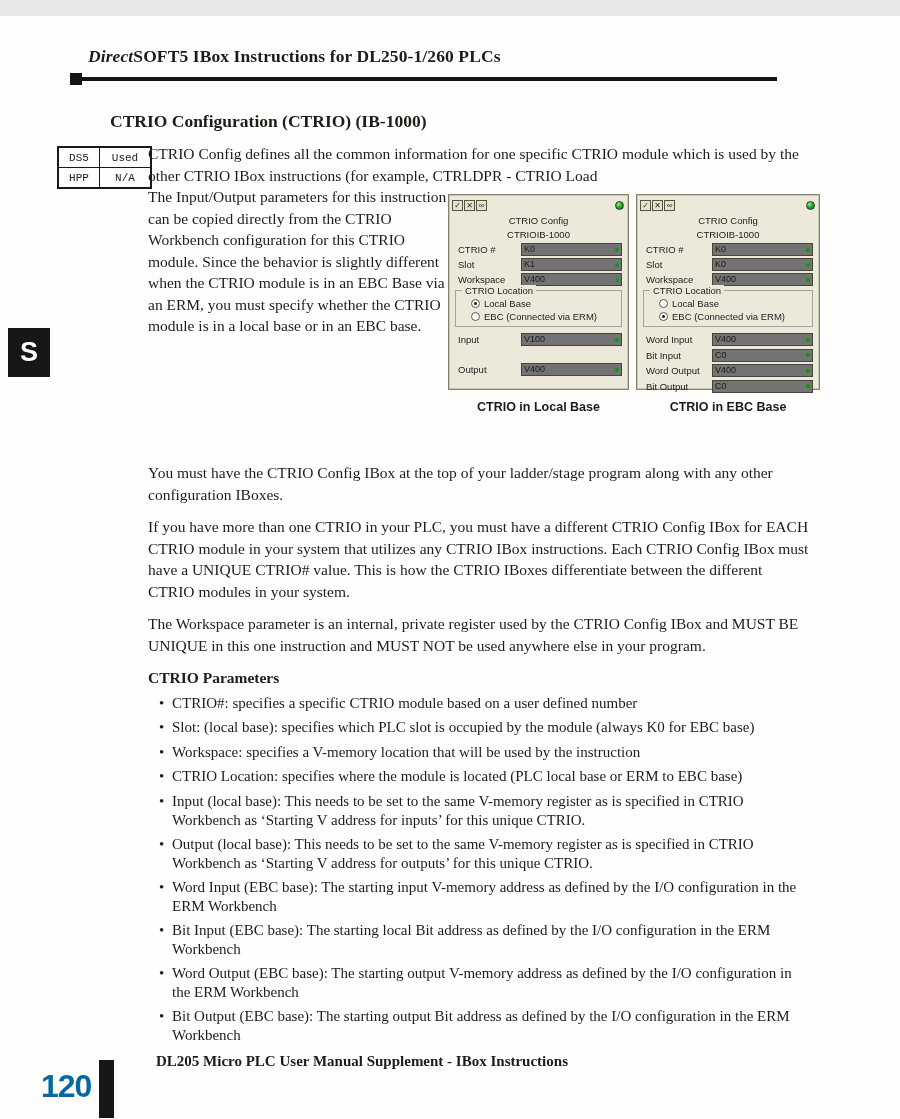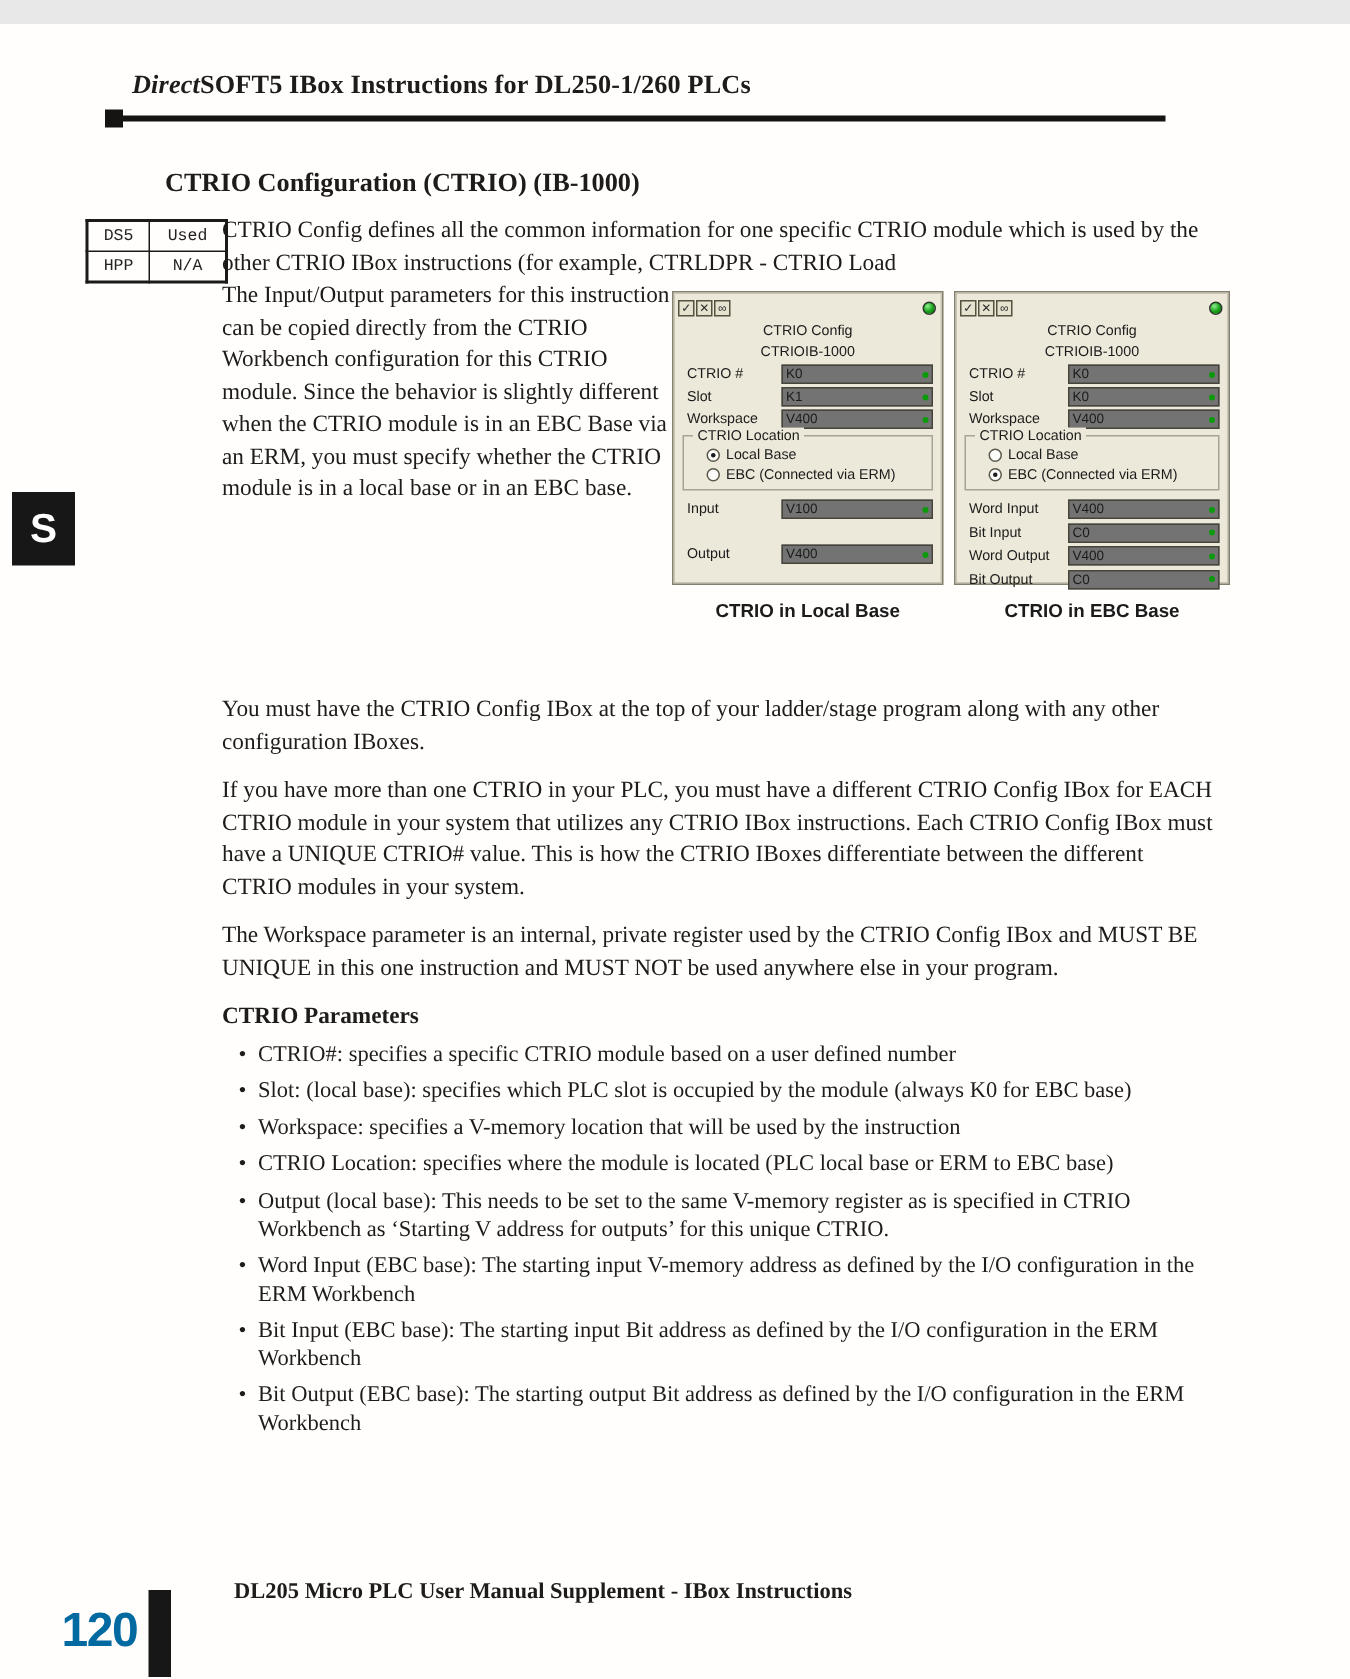--- a/index.html
+++ b/index.html
@@ -263,23 +263,25 @@
 
   <div class="text-flow">
     <p>You must have the CTRIO Config IBox at the top of your ladder/stage program along with any other configuration IBoxes.</p>
     <p>If you have more than one CTRIO in your PLC, you must have a different CTRIO Config IBox for EACH CTRIO module in your system that utilizes any CTRIO IBox instructions. Each CTRIO Config IBox must have a UNIQUE CTRIO# value. This is how the CTRIO IBoxes differentiate between the different CTRIO modules in your system.</p>
     <p>The Workspace parameter is an internal, private register used by the CTRIO Config IBox and MUST BE UNIQUE in this one instruction and MUST NOT be used anywhere else in your program.</p>
     <div class="params-heading">CTRIO Parameters</div>
     <div class="bullet nw">CTRIO#: specifies a specific CTRIO module based on a user defined number</div>
     <div class="bullet nw">Slot: (local base): specifies which PLC slot is occupied by the module (always K0 for EBC base)</div>
     <div class="bullet nw">Workspace: specifies a V-memory location that will be used by the instruction</div>
     <div class="bullet nw">CTRIO Location: specifies where the module is located (PLC local base or ERM to EBC base)</div>
+    <div class="bullet b2">Input (local base): This needs to be set to the same V-memory register as is specified in CTRIO Workbench as ‘Starting V address for inputs’ for this unique CTRIO.</div>
     <div class="bullet b2">Output (local base): This needs to be set to the same V-memory register as is specified in CTRIO Workbench as ‘Starting V address for outputs’ for this unique CTRIO.</div>
     <div class="bullet b2">Word Input (EBC base): The starting input V-memory address as defined by the I/O configuration in the ERM Workbench</div>
-    <div class="bullet b2">Bit Input (EBC base): The starting input Bit address as defined by the I/O configuration in the ERM Workbench</div>
+    <div class="bullet b2">Bit Input (EBC base): The starting local Bit address as defined by the I/O configuration in the ERM Workbench</div>
+    <div class="bullet b2">Word Output (EBC base): The starting output V-memory address as defined by the I/O configuration in the ERM Workbench</div>
     <div class="bullet b2">Bit Output (EBC base): The starting output Bit address as defined by the I/O configuration in the ERM Workbench</div>
   </div>
 
   <div class="page-num">120</div>
   <div class="footer-bar"></div>
   <div class="footer-title">DL205 Micro PLC User Manual Supplement - IBox Instructions</div>
 
 </div>
 
 </body></html>

